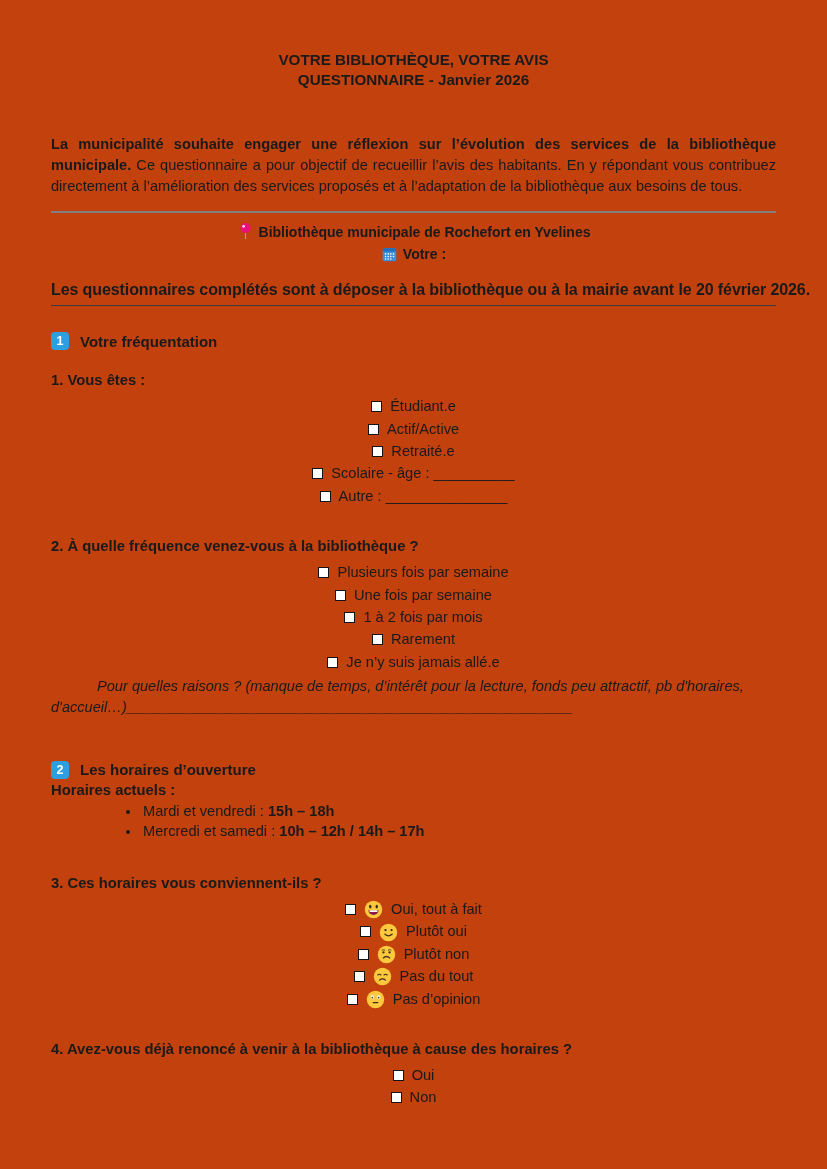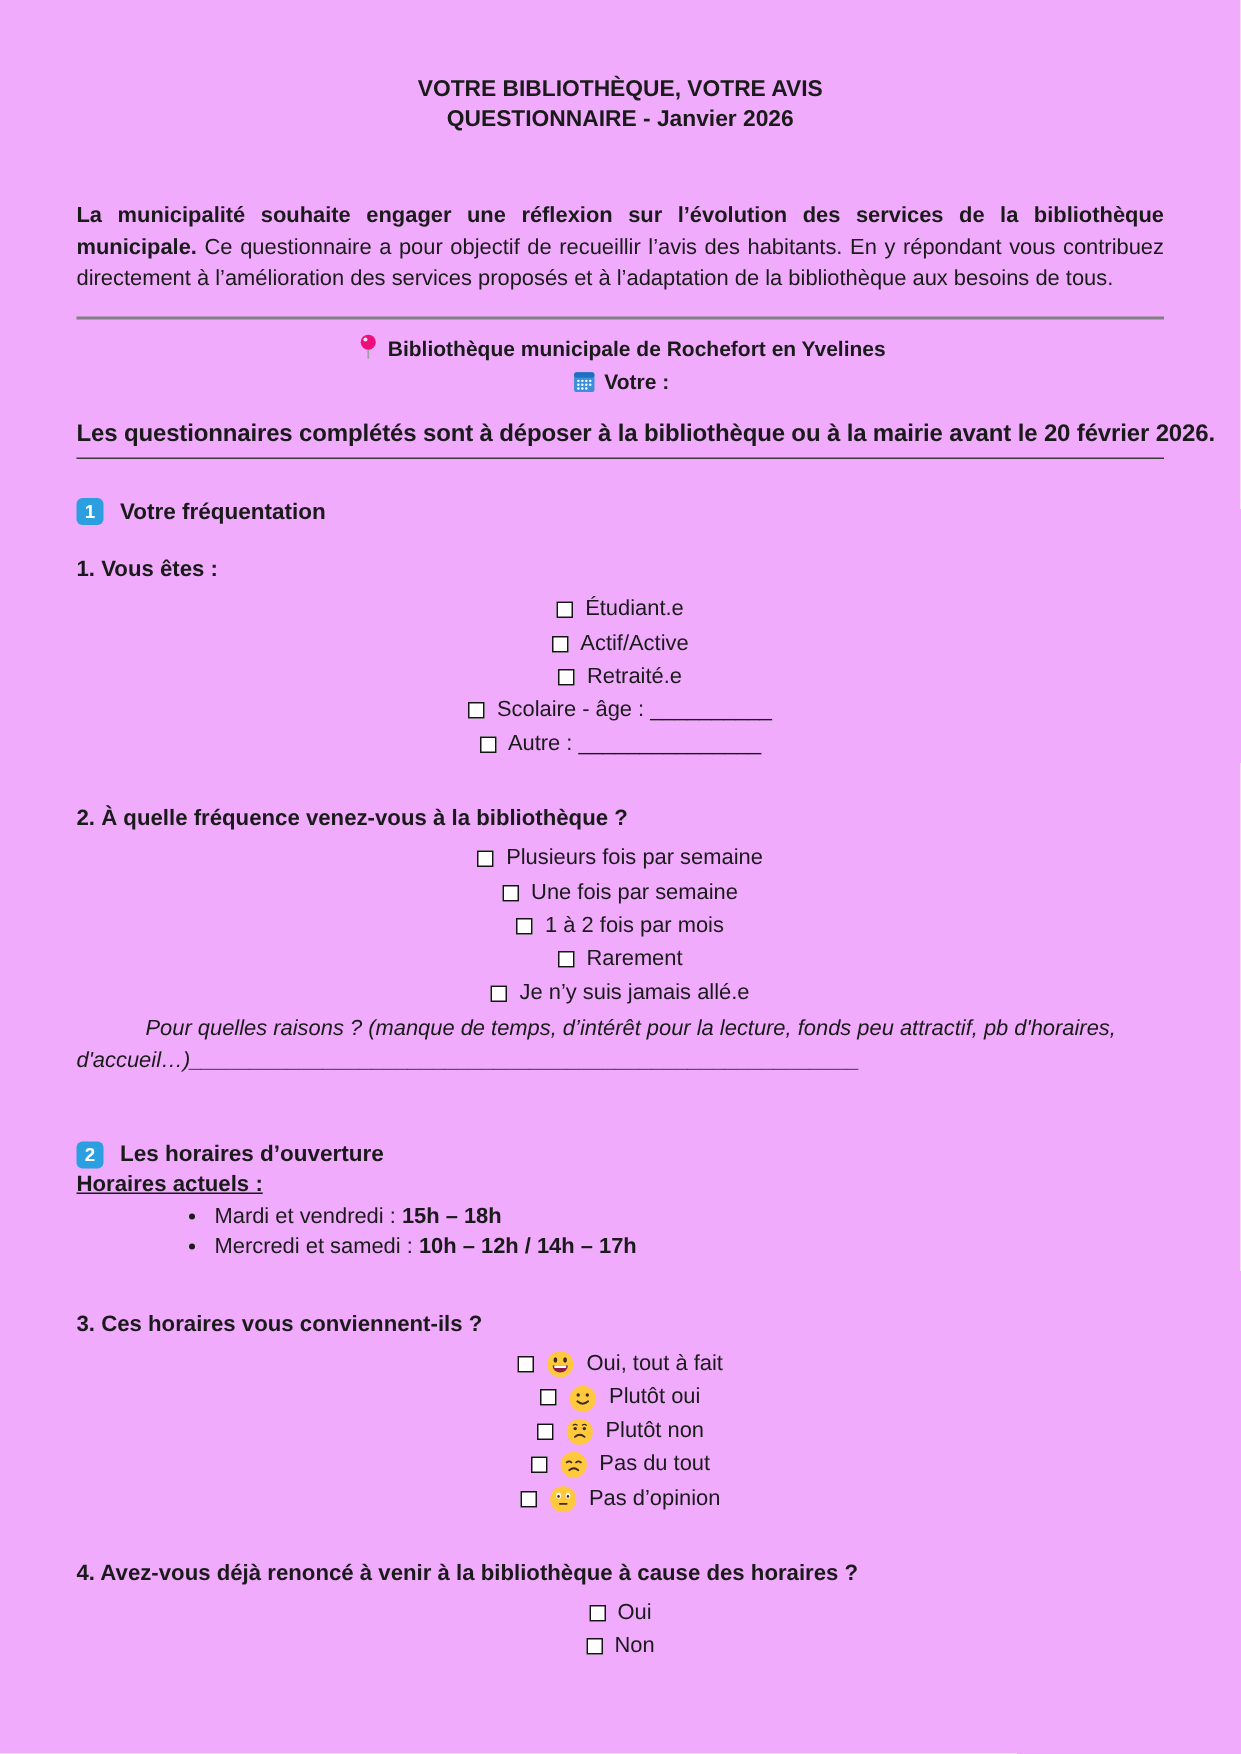--- a/index.html
+++ b/index.html
@@ -1,18 +1,18 @@
 <!DOCTYPE html>
 <html><head>
 <meta charset="utf-8">
 <style>
   * { margin:0; padding:0; box-sizing:border-box; }
   html,body { background:#ffffff; }
   body { width:827px; height:1169px; font-family:"Liberation Sans", sans-serif; color:#1a1a1a; }
-  .page { width:827px; height:1169px; background:#f0abfc; padding:50px 51px 0 51px; overflow:hidden; }
+  .page { width:827px; height:1169px; background:#c2410c; padding:50px 51px 0 51px; overflow:hidden; }
 
   .doc-title { text-align:center; font-weight:700; font-size:15.2px; line-height:20px; white-space:nowrap; }
 
   .intro { margin-top:44px; font-size:14.6px; line-height:21px; text-align:justify; }
   .b { font-weight:700; }
 
   .rule-top { border-top:2.5px solid #808080; margin-top:14px; }
 
   .info-block { margin-top:8px; text-align:center; font-size:14px; }
   .info-line { line-height:22px; height:22px; white-space:nowrap; }
@@ -28,21 +28,21 @@
   .q-label { font-weight:700; font-size:14.8px; line-height:18px; }
   .mt-q { margin-top:21px; }
   .mt-q2 { margin-top:32px; }
 
   .opt { display:flex; align-items:center; margin:5px 0; font-size:14.6px; line-height:17px; height:17.4px;justify-content:center; }
   .checkbox { width:11px; height:11px; border:1.6px solid #141414; display:inline-block; margin-right:8px; flex:0 0 auto; background:#fff; }
   .emoji { display:inline-flex; margin-right:8px; flex:0 0 auto; }
 
   .reasons { margin-top:2px; font-size:14.6px; line-height:21.5px; text-indent:46px;font-style:italic; }
 
-  .hours-label { font-weight:700; font-size:14.8px; line-height:18px; margin-top:2px;text-decoration:underline; }
+  .hours-label { font-weight:700; font-size:14.8px; line-height:18px; margin-top:2px; }
   .bullets { margin:2px 0 0 0; padding-left:90px; }
   .bullets li { font-size:14.6px; line-height:20.5px; list-style:disc; padding-left:2px; }
 
   .spacer-sm { height:4px; }
 </style>
 </head>
 <body>
 
 <div class="page">
 

